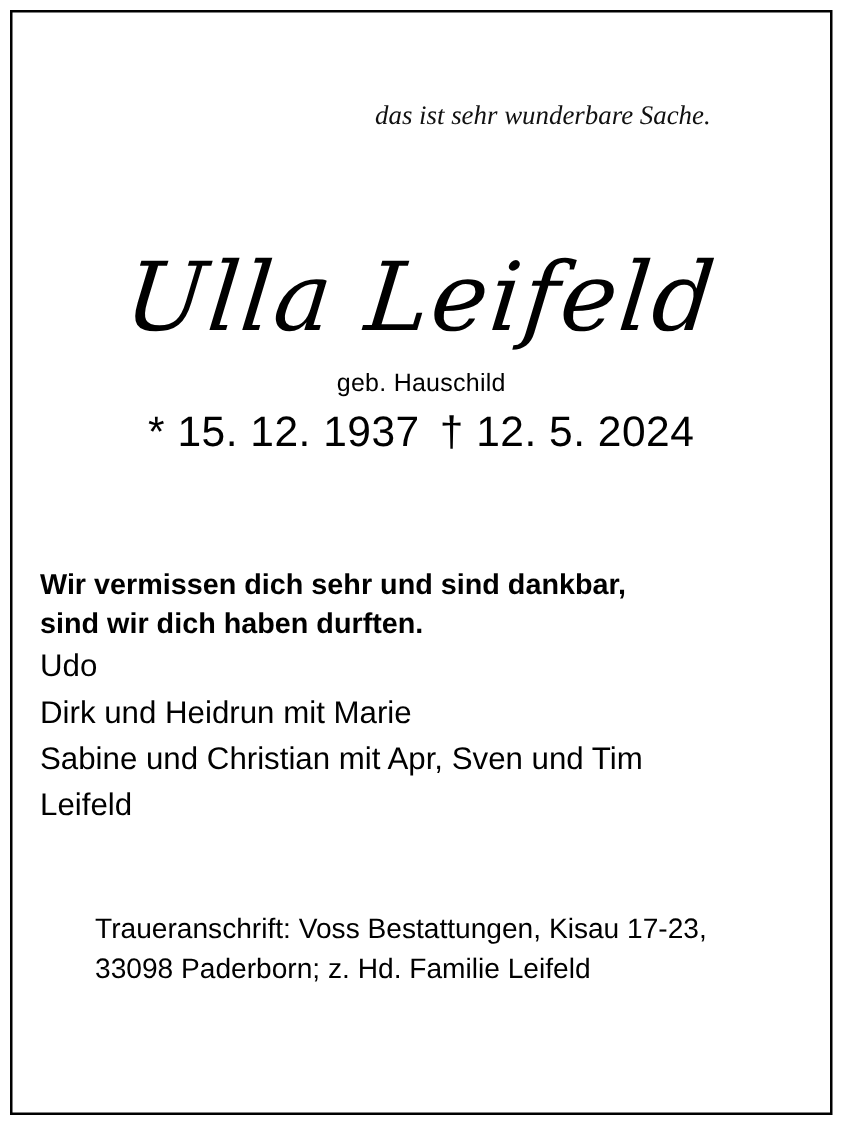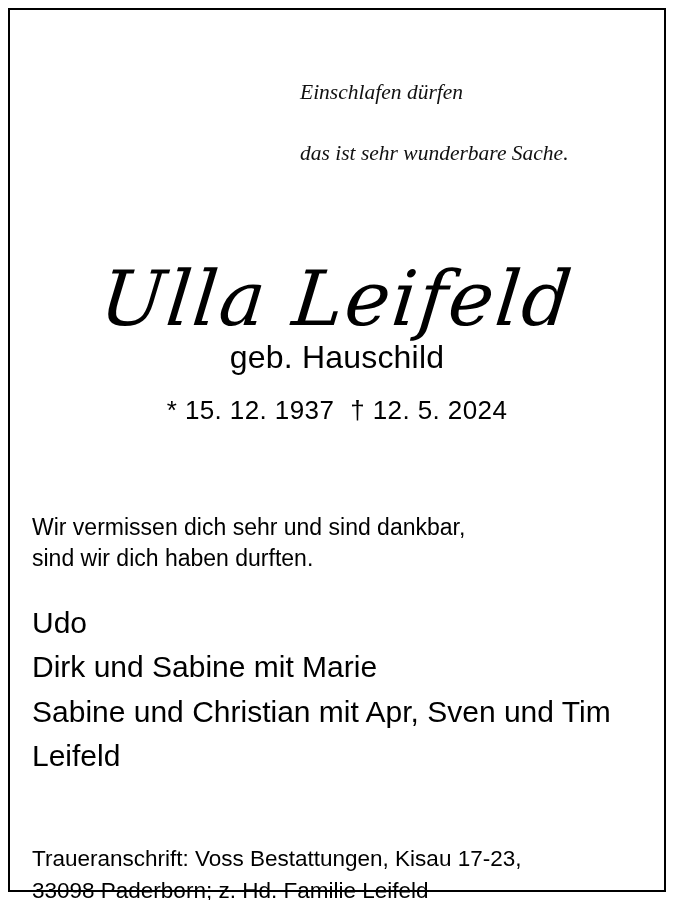--- a/index.html
+++ b/index.html
@@ -64,85 +64,83 @@
     font-style: italic;
     font-weight: 400;
     font-size: 76px;
     line-height: 1.0;
     letter-spacing: 2px;
     transform: skewX(-6deg);
     display: inline-block;
     color: #000;
   }
   .maiden {
-    font-size: 32px;
-    margin-top: 2px;
+    font-size: 20px;
+    margin-top: 20px;
     letter-spacing: 0.2px;
   }
   .dates {
-    font-size: 26px;
-    margin-top: 19px;
+    font-size: 34px;
+    margin-top: 8px;
     letter-spacing: 0.4px;
   }
   .dates .sep { display: inline-block; width: 16px; }
 
   
   .body-text {
     margin-top: 86px;
     font-size: 23px;
     line-height: 1.38;
     text-align: left;
   }
-  .body-text .line { white-space: nowrap; }
+  .body-text .line { white-space: nowrap; font-weight: bold; }
 
   .mourners {
-    margin-top: 26px;
-    font-size: 30px;
+    font-size: 25px;
     line-height: 1.48;
     text-align: left;
   }
   .mourners .line { white-space: nowrap; }
 
   .address {
     margin-top: 64px;
     font-size: 22.5px;
     line-height: 1.42;
     text-align: left;
   }
-  .address .line { white-space: nowrap; }
+  .address .line { white-space: nowrap; margin-left: 44px; }
 </style>
 </head>
 <body>
 
 <div class="page">
   <div class="frame"></div>
 
   <div class="inner">
 
     <div class="motto">
-      <div>Einschlafen dürfen</div>
       <div>das ist sehr wunderbare Sache.</div>
     </div>
 
     <div class="name-block">
       <div class="name">Ulla Leifeld</div>
       <div class="maiden">geb. Hauschild</div>
       <div class="dates">
         <span>* 15. 12. 1937</span><span class="sep"></span><span>† 12. 5. 2024</span>
       </div>
     </div>
 
     <div class="body-text">
       <div class="line">Wir vermissen dich sehr und sind dankbar,</div>
       <div class="line">sind wir dich haben durften.</div>
     </div>
 
     <div class="mourners">
       <div class="line">Udo</div>
-      <div class="line">Dirk und Sabine mit Marie</div>
+      <div class="line">Dirk und Heidrun mit Marie</div>
       <div class="line">Sabine und Christian mit Apr, Sven und Tim</div>
       <div class="line">Leifeld</div>
     </div>
 
     <div class="address">
       <div class="line">Traueranschrift: Voss Bestattungen, Kisau 17-23,</div>
       <div class="line">33098 Paderborn; z. Hd. Familie Leifeld</div>
     </div>
 
   </div>

